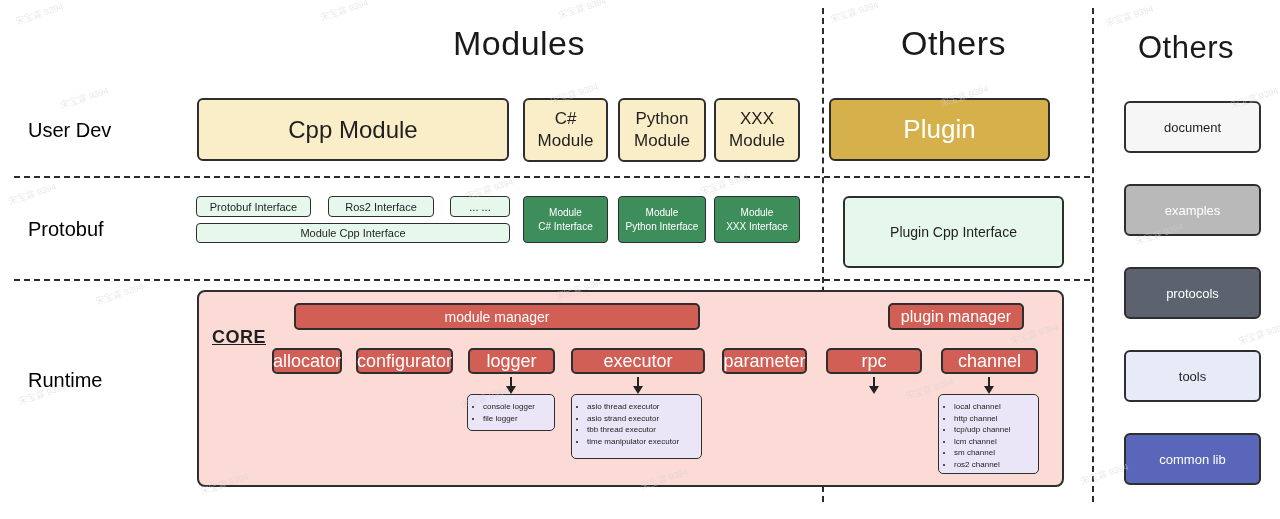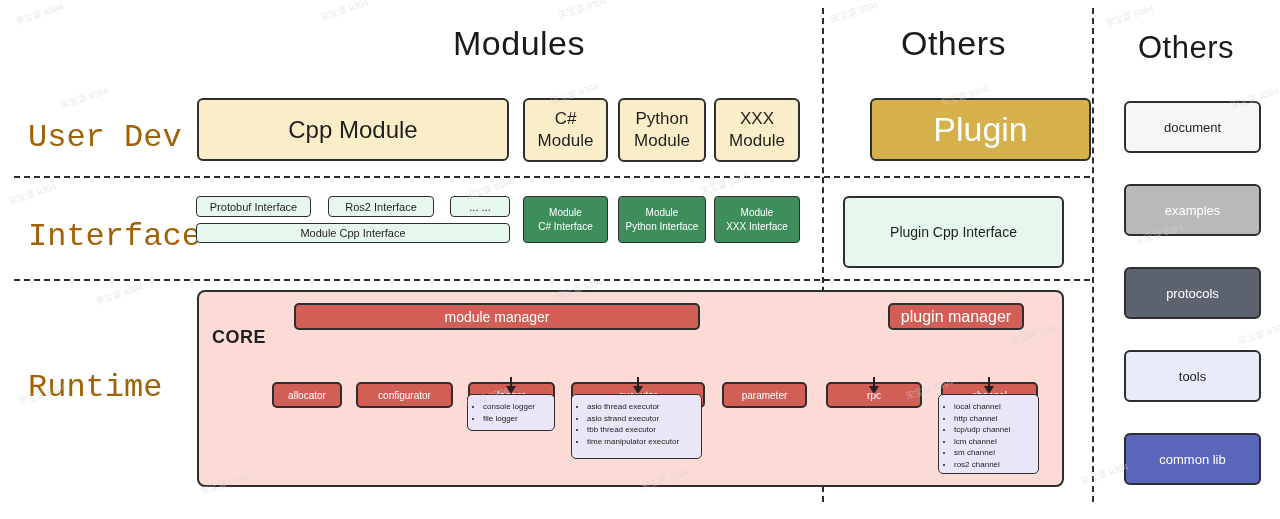--- a/index.html
+++ b/index.html
@@ -7,38 +7,38 @@
   body { font-family:"Liberation Sans","DejaVu Sans",sans-serif; color:#1f1f1f; }
 
   .canvas { position:relative; width:1280px; height:519px; background:#ffffff; overflow:hidden; }
 
   
   .vsep { position:absolute; top:8px; height:494px; width:0; border-left:2px dashed #2b2b2b; }
   .hsep { position:absolute; left:14px; width:1076px; height:0; border-top:2px dashed #2b2b2b; }
 
   
   .hdr { position:absolute; text-align:center; font-size:34px; letter-spacing:.5px; color:#1a1a1a; }
-  .rowlbl { position:absolute; font-size:32px; color:#a16207;font-family:Liberation Mono, monospace; }
+  .rowlbl { position:absolute; font-size:20px; color:#000000; }
 
   
   .box { position:absolute; border:2px solid #2e2e2e; border-radius:6px;
          display:flex; align-items:center; justify-content:center;
          text-align:center; font-size:13px; }
   .pre { white-space:pre-line; }
 
   .cream { background:#faeec9; }
   .gold  { background:#d6b04a; color:#ffffff; }
   .mint  { background:#e6f8ec; }
   .sm    { font-size:11px; border-width:1.5px; border-radius:4px; }
   .green { background:#3e8e5c; color:#ffffff; font-size:10px; line-height:1.35;
            border-width:1.5px; border-radius:4px; }
   .core  { background:#fcdad6; border-radius:8px; }
-  .core-label { position:absolute; font-size:18px; font-weight:bold; letter-spacing:.5px; }
+  .core-label { position:absolute; font-size:18px; font-weight:bold; letter-spacing:.5px;text-decoration:underline; }
   .red   { background:#d25f56; color:#ffffff; border-radius:5px; }
-  .btn   { height:26px; font-size:10px;margin-top:34px; }
+  .btn   { height:26px; font-size:18px; }
   .lav   { background:#eae6f7; border-width:1.5px; border-radius:5px; }
 
   .detail { align-items:flex-start; justify-content:flex-start; text-align:left; }
   .detail ul { list-style:disc; margin:4px 0 0 15px; padding:2px 2px 0 0;
                font-size:8px; line-height:1.45; color:#1c1c1c; }
 
   .arrow { position:absolute; width:2px; background:#222; }
   .arrow::after { content:""; position:absolute; left:-4px; bottom:-7px;
                   border-left:5px solid transparent; border-right:5px solid transparent;
                   border-top:8px solid #222; }
@@ -58,31 +58,31 @@
   <div class="vsep" style="left:822px"></div>
   <div class="vsep" style="left:1092px"></div>
   <div class="hsep" style="top:176px"></div>
   <div class="hsep" style="top:279px"></div>
 
   <div class="hdr" style="left:399px;top:24px;width:240px">Modules</div>
   <div class="hdr" style="left:843px;top:24px;width:221px">Others</div>
   <div class="hdr" style="left:1106px;top:30px;width:160px;font-size:31px">Others</div>
 
   <div class="rowlbl" style="left:28px;top:119px">User Dev</div>
-  <div class="rowlbl" style="left:28px;top:218px">Interface</div>
+  <div class="rowlbl" style="left:28px;top:218px">Protobuf</div>
   <div class="rowlbl" style="left:28px;top:369px">Runtime</div>
 
   <div class="box cream" style="left:197px;top:98px;width:312px;height:63px;font-size:24px">Cpp Module</div>
   <div class="box cream pre" style="left:523px;top:98px;width:85px;height:64px;font-size:17px;line-height:1.3">C#
 Module</div>
   <div class="box cream pre" style="left:618px;top:98px;width:88px;height:64px;font-size:17px;line-height:1.3">Python
 Module</div>
   <div class="box cream pre" style="left:714px;top:98px;width:86px;height:64px;font-size:17px;line-height:1.3">XXX
 Module</div>
-  <div class="box gold" style="left:870px;top:98px;width:221px;height:63px;font-size:34px">Plugin</div>
+  <div class="box gold" style="left:829px;top:98px;width:221px;height:63px;font-size:26px">Plugin</div>
 
   <div class="box mint sm" style="left:196px;top:196px;width:115px;height:21px">Protobuf Interface</div>
   <div class="box mint sm" style="left:328px;top:196px;width:106px;height:21px">Ros2 Interface</div>
   <div class="box mint sm" style="left:450px;top:196px;width:60px;height:21px">... ...</div>
   <div class="box mint sm" style="left:196px;top:223px;width:314px;height:20px">Module Cpp Interface</div>
   <div class="box green pre" style="left:523px;top:196px;width:85px;height:47px">Module
 C# Interface</div>
   <div class="box green pre" style="left:618px;top:196px;width:88px;height:47px">Module
 Python Interface</div>
   <div class="box green pre" style="left:714px;top:196px;width:86px;height:47px">Module

